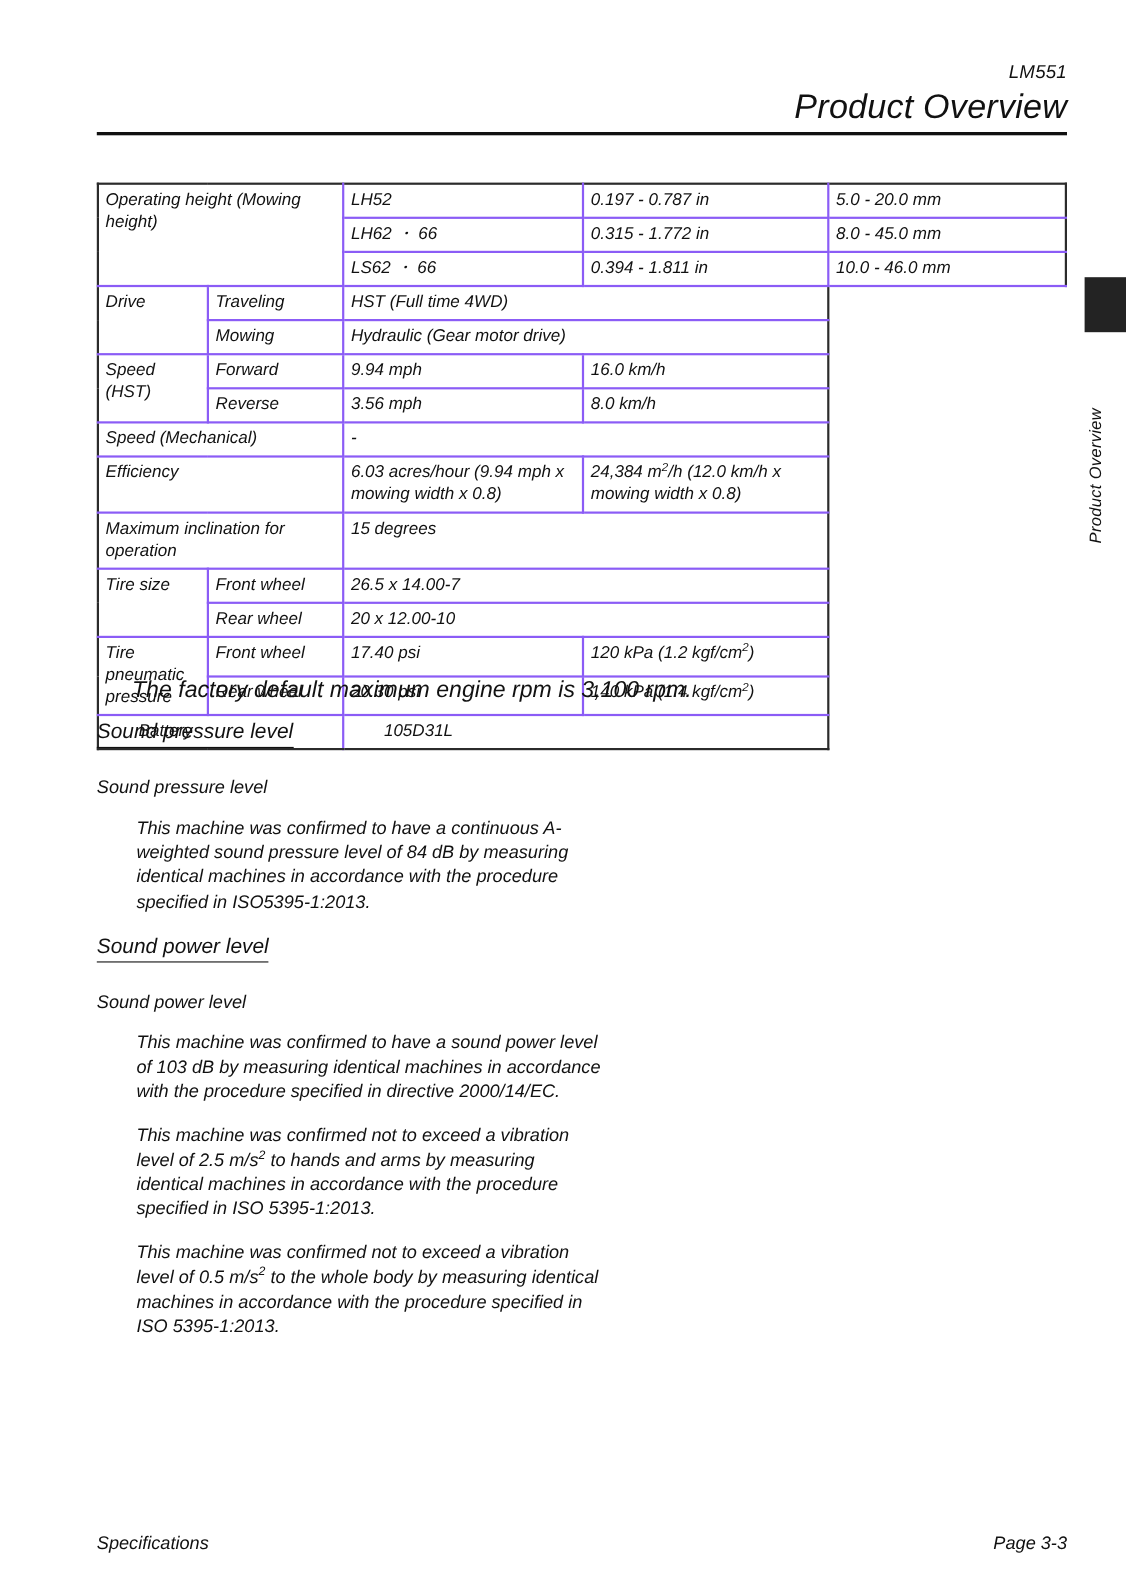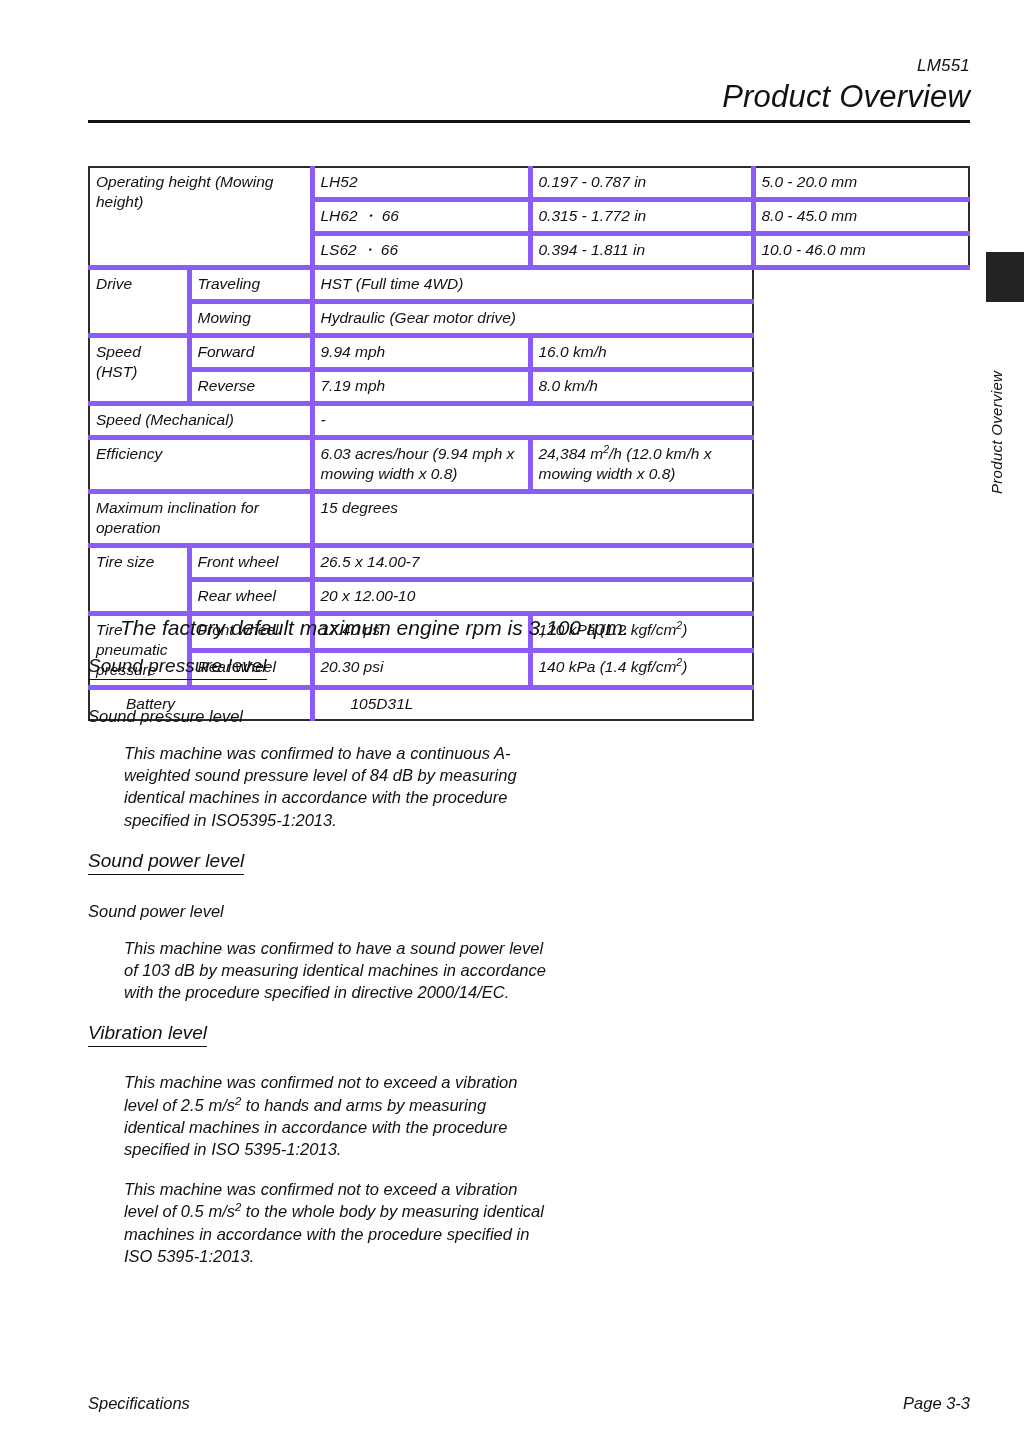--- a/index.html
+++ b/index.html
@@ -76,21 +76,21 @@
   .spec-table {
     position: absolute;
     left: 88px;
     top: 162px;
     width: 882px;
     border-collapse: collapse;
     table-layout: fixed;
     font-size: 15.5px;
   }
   .spec-table td {
-    border: 5px solid #8b5cf6;
+    border: 2px solid #8b5cf6;
     padding: 4px 6px 5px 6px;
     vertical-align: top;
     line-height: 20px;
     color: #111111;
   }
   .spec-table tr.grp-top > td {
     border-top: 2px solid #2b2b2b;
   }
   .spec-table tr:first-child > td {
     border-top: 2px solid #2b2b2b;
@@ -211,21 +211,21 @@
       </tr>
 
       <tr class="grp-top">
         <td class="vmid" rowspan="2">Speed (HST)</td>
         <td>Forward</td>
         <td>9.94 mph</td>
         <td>16.0 km/h</td>
       </tr>
       <tr>
         <td>Reverse</td>
-        <td>7.19 mph</td>
+        <td>3.56 mph</td>
         <td>8.0 km/h</td>
       </tr>
 
       <tr class="grp-top">
         <td colspan="2">Speed (Mechanical)</td>
         <td colspan="2">-</td>
       </tr>
 
       <tr class="grp-top">
         <td class="vmid" colspan="2">Efficiency</td>
@@ -276,23 +276,20 @@
     </div>
     <p class="sub-label">Sound pressure level</p>
     <p class="para">This machine was confirmed to have a continuous A-weighted sound pressure level of 84 dB by measuring identical machines in accordance with the procedure specified in ISO5395-1:2013.</p>
 
     <div class="heading-row">
       <h2 class="section-heading">Sound power level</h2>
     </div>
     <p class="sub-label">Sound power level</p>
     <p class="para wide">This machine was confirmed to have a sound power level of 103 dB by measuring identical machines in accordance with the procedure specified in directive 2000/14/EC.</p>
 
-    <div class="heading-row">
-      <h2 class="section-heading">Vibration level</h2>
-    </div>
     <p class="para wide"><span>This machine was confirmed not to exceed a vibration level of 2.5 m/s</span><sup>2</sup><span> to hands and arms by measuring identical machines in accordance with the procedure specified in ISO 5395-1:2013.</span></p>
 
     <p class="para wide"><span>This machine was confirmed not to exceed a vibration level of 0.5 m/s</span><sup>2</sup><span> to the whole body by measuring identical machines in accordance with the procedure specified in ISO 5395-1:2013.</span></p>
 
   </div>
 
   <div class="footer">
     <div>Specifications</div>
     <div>Page 3-3</div>
   </div>

